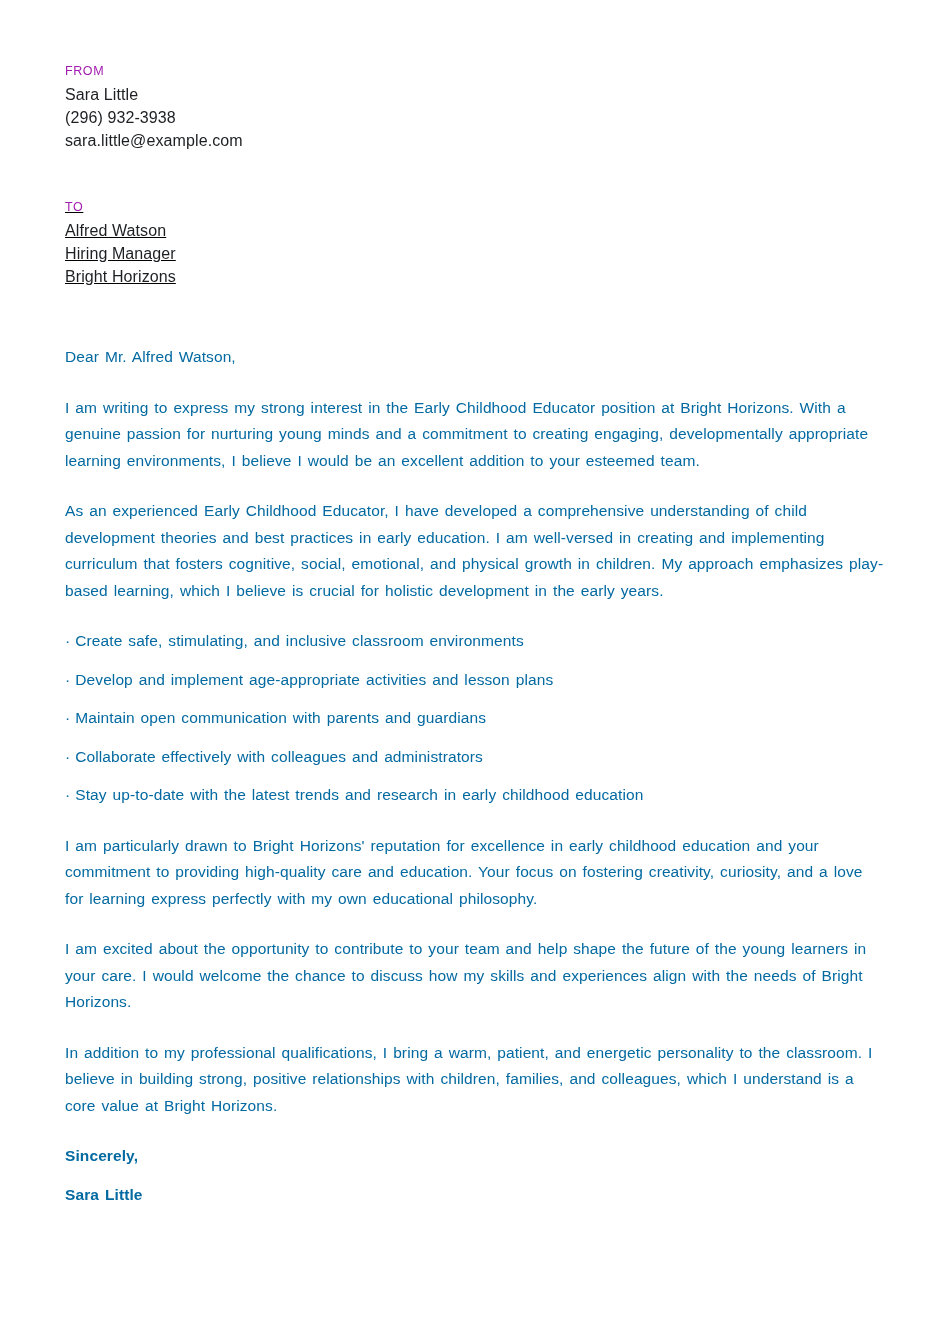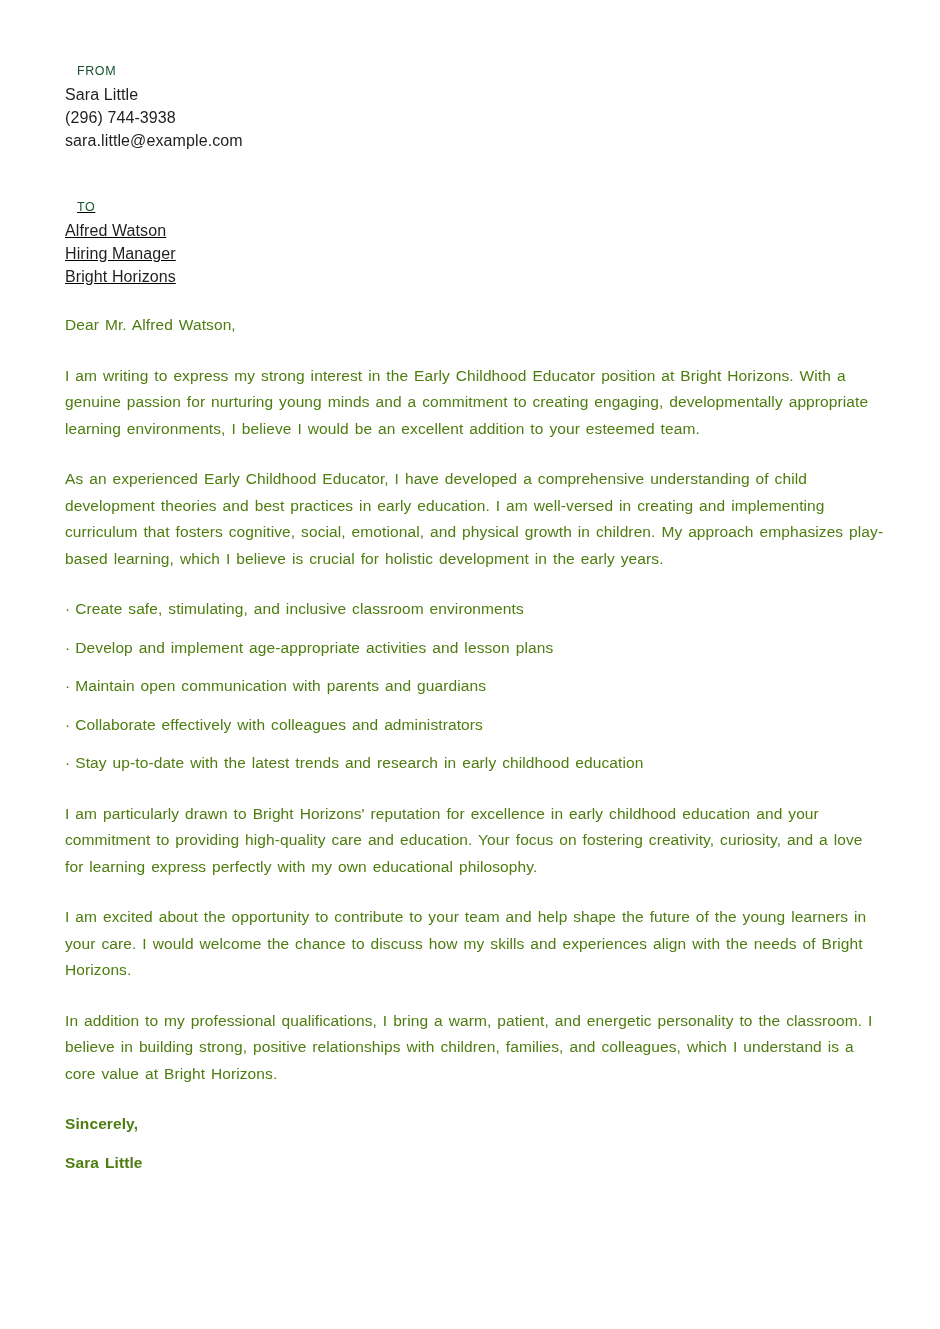--- a/index.html
+++ b/index.html
@@ -17,40 +17,40 @@
     padding: 62px 56px 20px 65px;
     font-family: "Liberation Sans", "DejaVu Sans", sans-serif;
     -webkit-font-smoothing: antialiased;
   }
 
   
   .addr-label {
     font-size: 12.5px;
     line-height: 18px;
     letter-spacing: 0.6px;
-    color: #14532d;
-    margin: 0 0 3px 12px;
+    color: #a21caf;
+    margin: 0 0 3px 0;
   }
   .addr-line {
     font-size: 16px;
     line-height: 23px;
     color: #1d1f22;
     letter-spacing: 0.1px;
   }
   .to-section {
     margin-top: 46px;
     text-decoration: underline;
   }
 
   
   .letter-body {
-    margin-top: 24px;
+    margin-top: 56px;
     font-size: 15.5px;
     line-height: 26.5px;
-    color: #4d7c0f;
+    color: #0369a1;
     letter-spacing: 0.1px;
     word-spacing: 1.5px;
     max-width: 820px;
   }
   .letter-body p {
     padding: 0;
   }
   .block.greeting  { margin: 0 0 24px 0; }
   .block.paragraph { margin: 24px 0; }
   .block.bullet    { margin: 12px 0; }
@@ -64,21 +64,21 @@
   }
 </style>
 </head>
 <body>
 
 <div class="page">
 
   <div class="from-section">
     <div class="addr-label">FROM</div>
     <div class="addr-line">Sara Little</div>
-    <div class="addr-line">(296) 744-3938</div>
+    <div class="addr-line">(296) 932-3938</div>
     <div class="addr-line">sara.little@example.com</div>
   </div>
 
   <div class="to-section">
     <div class="addr-label">TO</div>
     <div class="addr-line">Alfred Watson</div>
     <div class="addr-line">Hiring Manager</div>
     <div class="addr-line">Bright Horizons</div>
   </div>
 

